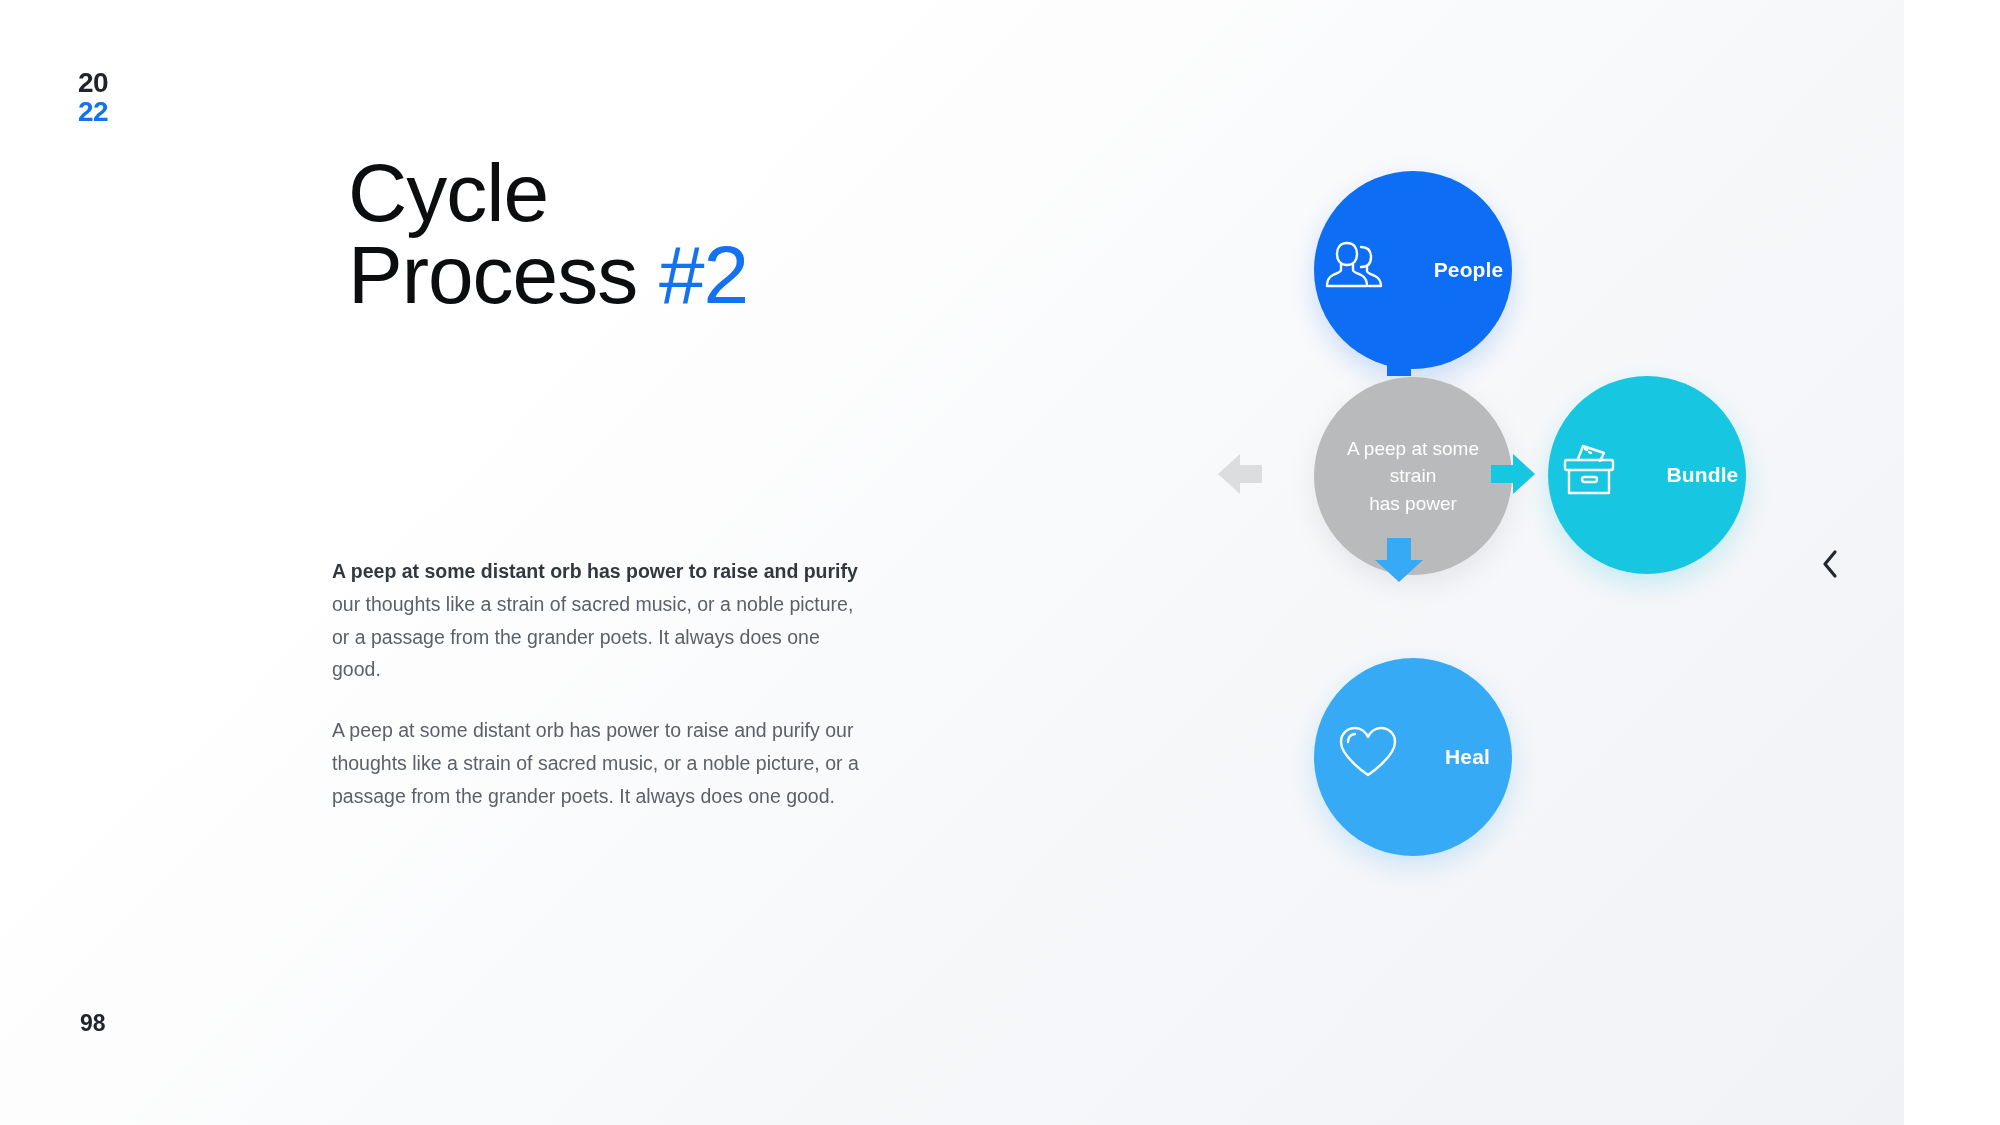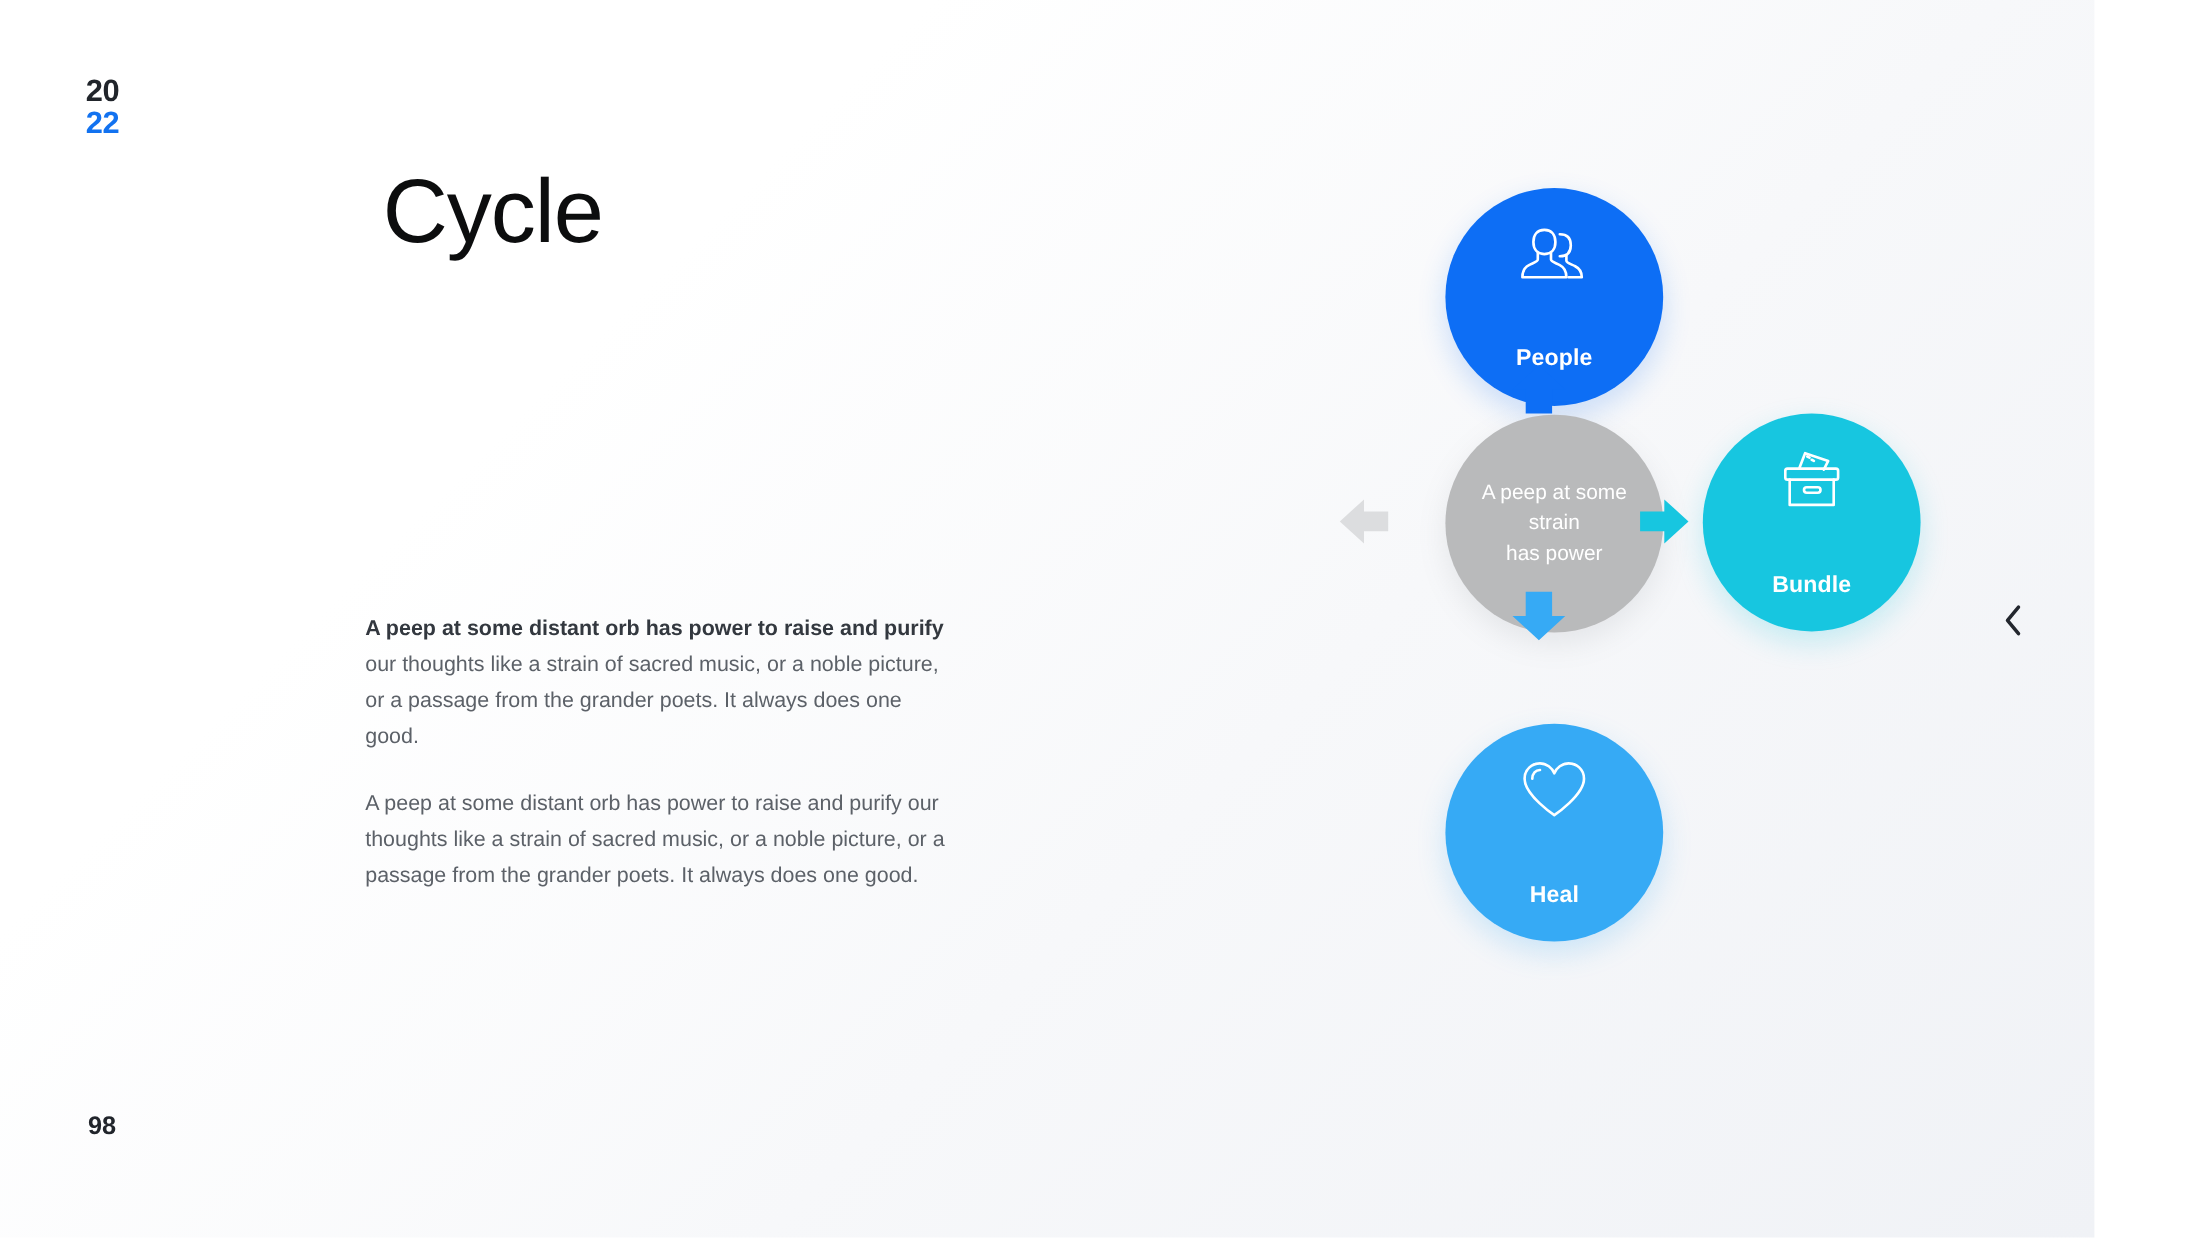--- a/index.html
+++ b/index.html
@@ -81,21 +81,21 @@
     left: 1000px;
     top: 180px;
     width: 820px;
     height: 780px;
   }
 
   .node {
     position: absolute;
     border-radius: 50%;
     display: flex;
-    flex-direction: column;
+    flex-direction: row;
     align-items: center;
     justify-content: center;
     gap: 45px;
   }
   .node .node-icon {
     display: block;
     line-height: 0;
     margin-bottom: 10px;
   }
   .node .node-label {
@@ -188,20 +188,21 @@
 
 <div id="slide">
 
   <div class="year-stamp">
     <span class="year-top">20</span>
     <span class="year-bottom">22</span>
   </div>
 
   <div class="title-block">
     <span class="title-line">Cycle</span>
+    <span class="title-line"><span>Process </span><span class="title-accent">#2</span></span>
   </div>
 
   <div class="text-col">
     <p class="para"><span class="para-lead">A peep at some distant orb has power to raise and purify</span><span> our thoughts like a strain of sacred music, or a noble picture, or a passage from the grander poets. It always does one good.</span></p>
     <p class="para last">A peep at some distant orb has power to raise and purify our thoughts like a strain of sacred music, or a noble picture, or a passage from the grander poets. It always does one good.</p>
   </div>
 
   <div id="diagram">
 
     <div class="node node-people">

